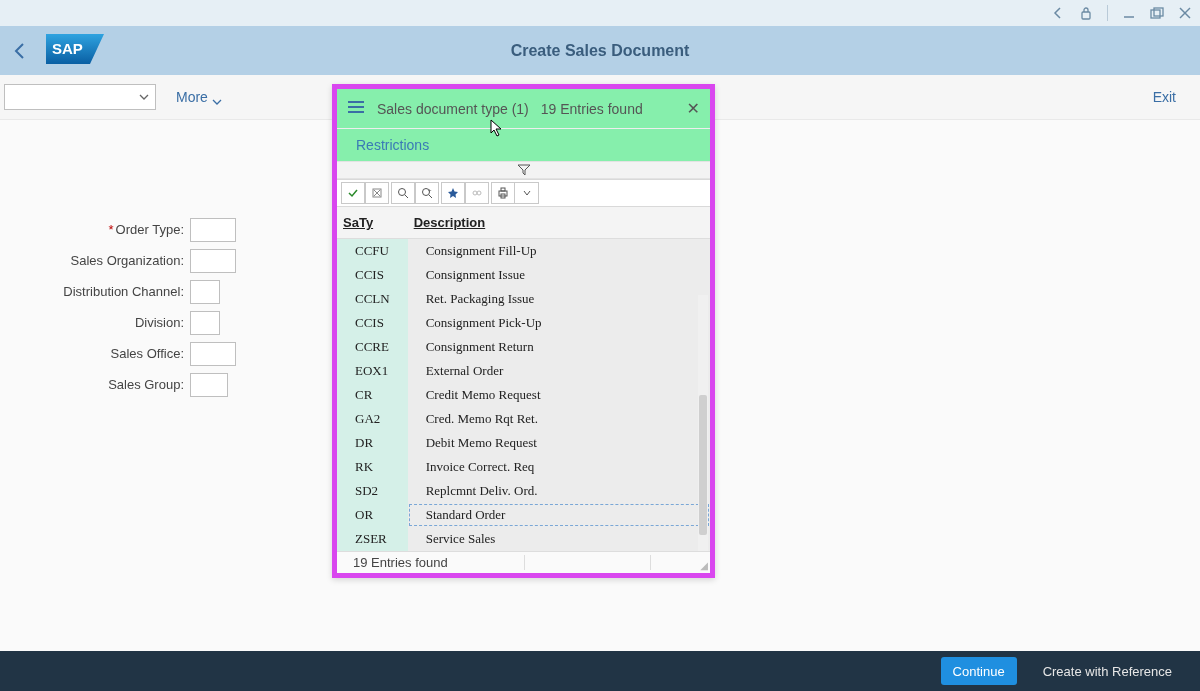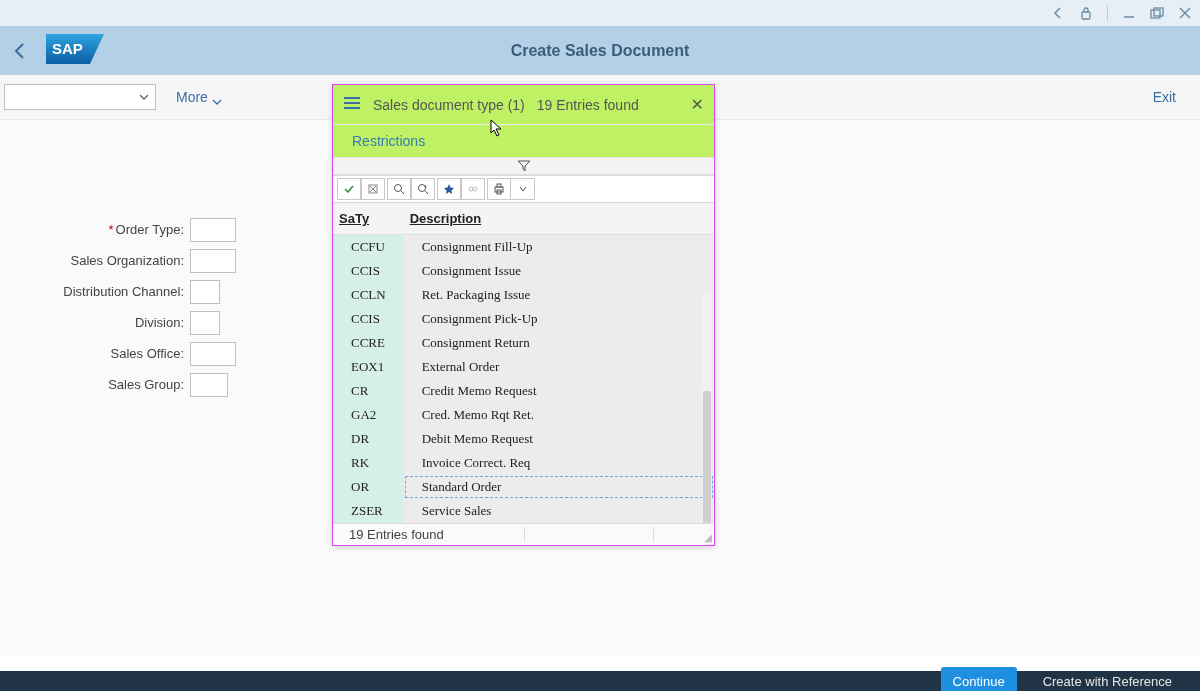--- a/index.html
+++ b/index.html
@@ -24,21 +24,21 @@
   
   .main { position: relative; background: #fafafa; height: 535px; }
   .form-area { padding-top: 18px; }
   .field-row { display: flex; align-items: center; height: 31px; }
   .field-label { width: 190px; text-align: right; padding-right: 6px; color: #444; font-size: 13px; }
   .field-label .req { color: #b00; margin-right: 2px; }
   .field-input { width: 46px; height: 24px; border: 1px solid #bfbfbf; background: #fff; padding: 2px 4px; font-size: 12px; }
   .section-title { color: #444; font-size: 14px; padding: 20px 0 8px 0; }
 
   
-  .popup { position: absolute; left: 332px; top: 84px; width: 383px; background: #bef264; border: 1px solid #d946ef; box-shadow: 0 2px 6px rgba(0,0,0,.15); }
+  .popup { position: absolute; left: 332px; top: 84px; width: 383px; background: #86efac; border: 5px solid #d946ef; box-shadow: 0 2px 6px rgba(0,0,0,.15); }
   .popup-header { height: 40px; display: flex; align-items: center; padding: 0 10px; gap: 12px; border-bottom: 1px solid #eee; }
   .popup-header .burger { width: 18px; cursor: pointer; }
   .popup-header .ptitle { color: #555; font-size: 14px; }
   .popup-header .pcount { color: #555; font-size: 14px; }
   .popup-header .pclose { margin-left: auto; color: #555; cursor: pointer; font-size: 16px; }
   .popup-tabs { height: 32px; display: flex; align-items: center; padding-left: 19px; }
   .popup-tabs .tab { color: #3a7ab5; font-size: 14px; cursor: pointer; }
   .popup-filterrow { height: 18px; border-top: 1px solid #e3e3e3; border-bottom: 1px solid #e3e3e3; background: #f3f3f3; display: flex; justify-content: center; align-items: center; }
   .popup-filterrow svg { cursor: pointer; }
   .popup-btnbar { height: 28px; border-top: 1px solid #d9d9d9; border-bottom: 1px solid #d9d9d9; background: #fff; display: flex; align-items: center; padding-left: 4px; gap: 2px; }
@@ -57,21 +57,21 @@
   .popup-scroll .thumb { position: absolute; top: 100px; left: 1px; width: 8px; height: 140px; background: #cfcfcf; border-radius: 2px; }
   .popup-status { height: 22px; border-top: 1px solid #ddd; background: #fafafa; display: flex; align-items: center; padding-left: 16px; color: #444; font-size: 13px; position: relative; }
   .popup-status .div1 { position: absolute; left: 50%; top: 3px; bottom: 3px; width: 1px; background: #ddd; }
   .popup-status .div2 { position: absolute; left: 84%; top: 3px; bottom: 3px; width: 1px; background: #ddd; }
   .popup-status .grip { position: absolute; right: 2px; bottom: 2px; color: #bbb; font-size: 10px; }
 
   
   .cursor { position: absolute; left: 490px; top: 119px; pointer-events: none; }
 
   
-  .footer { position: absolute; bottom: 0; left: 0; right: 0; height: 20px; background: #213445; display: flex; align-items: center; justify-content: flex-end; padding-right: 16px; gap: 14px; }
+  .footer { position: absolute; bottom: 0; left: 0; right: 0; height: 40px; background: #213445; display: flex; align-items: center; justify-content: flex-end; padding-right: 16px; gap: 14px; }
   .footer .btn { height: 28px; padding: 0 12px; display: flex; align-items: center; font-size: 13px; cursor: pointer; border-radius: 3px; }
   .footer .btn.primary { background: #1f8fe0; color: #fff; }
   .footer .btn.secondary { color: #e6e6e6; }
 </style>
 </head>
 <body>
 
 <div class="sysbar">
   <span class="ic">
       <svg width="10" height="12" viewBox="0 0 10 12">
@@ -289,20 +289,24 @@
           <td>Cred. Memo Rqt Ret.</td>
         </tr>
         <tr>
           <td>DR</td>
           <td>Debit Memo Request</td>
         </tr>
         <tr>
           <td>RK</td>
           <td>Invoice Correct. Req</td>
         </tr>
+        <tr>
+          <td>SD2</td>
+          <td>Replcmnt Deliv. Ord.</td>
+        </tr>
         <tr class="sel">
           <td>OR</td>
           <td>Standard Order</td>
         </tr>
         <tr>
           <td>ZSER</td>
           <td>Service Sales</td>
         </tr>
       </tbody>
   </table>

